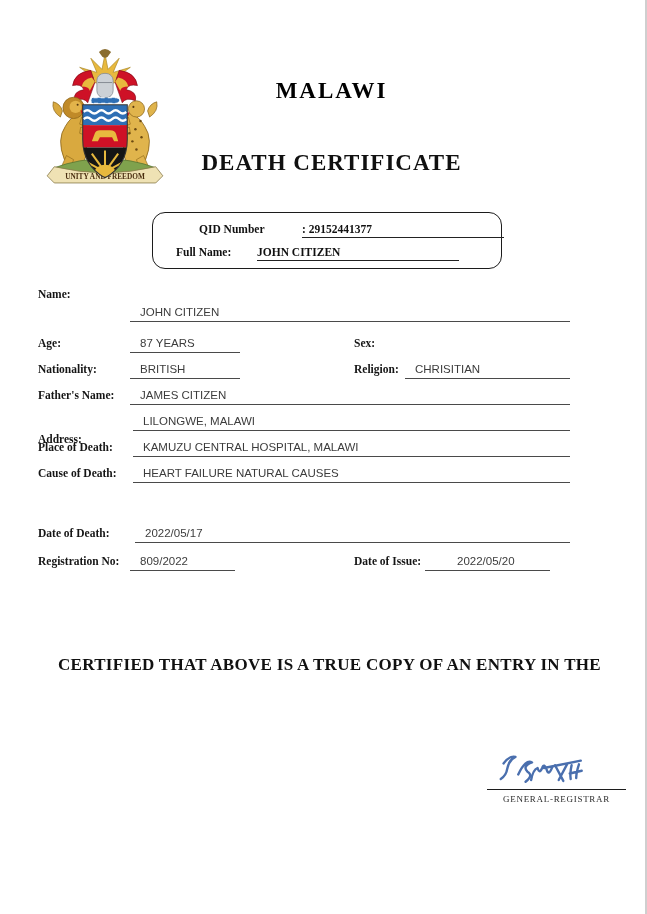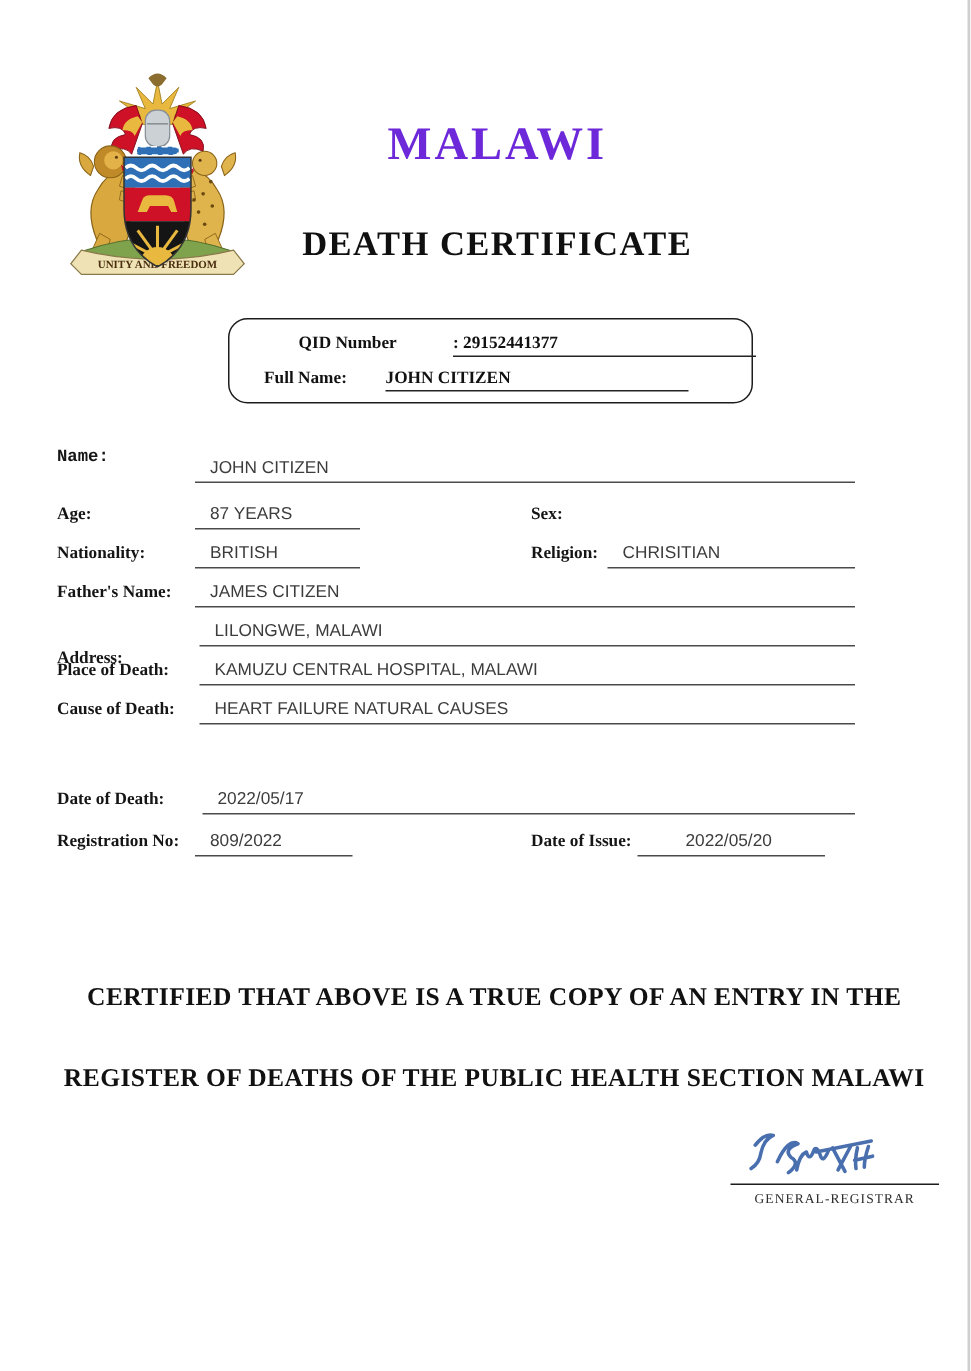--- a/index.html
+++ b/index.html
@@ -4,21 +4,21 @@
 <style>
   html,body{margin:0;padding:0;background:#fff;}
   .page{
     position:relative;width:647px;height:914px;background:#ffffff;
     font-family:"Liberation Serif", serif;overflow:hidden;
     border-right:2px solid #cfcfcf;box-sizing:border-box;
   }
   .abs{position:absolute;}
   .country-title{
     left:18px;right:0;top:78px;text-align:center;
-    font-size:31px;font-weight:bold;letter-spacing:2px;color:#6d28d9;
+    font-size:23px;font-weight:bold;letter-spacing:2px;color:#000000;
   }
   .doc-title{
     left:18px;right:0;top:150px;text-align:center;
     font-size:23px;font-weight:bold;letter-spacing:1px;color:#101010;
   }
   .id-box{
     left:152px;top:212px;width:350px;height:57px;
     border:1.6px solid #1c1c1c;border-radius:13px;box-sizing:border-box;
   }
   .id-label{font-size:11.5px;font-weight:bold;color:#111;}
@@ -129,21 +129,21 @@
   <div class="abs country-title">MALAWI</div>
   <div class="abs doc-title">DEATH CERTIFICATE</div>
 
   <div class="abs id-box">
     <span class="abs id-label" style="left:23px;top:10px;margin-left:23px;">QID Number</span>
     <span class="abs id-value" style="left:104px;top:10px;margin-left:45px;">: 29152441377</span>
     <span class="abs id-label" style="left:23px;top:33px;">Full Name:</span>
     <span class="abs id-value" style="left:104px;top:33px;">JOHN CITIZEN</span>
   </div>
 
-  <span class="abs lbl" style="left:38px;top:298px;font-family:Liberation Mono, monospace;">Name:</span>
+  <span class="abs lbl" style="left:38px;top:288px;">Name:</span>
   <span class="abs val" style="left:130px;top:306px;width:440px;">JOHN CITIZEN</span>
 
   <span class="abs lbl" style="left:38px;top:337px;">Age:</span>
   <span class="abs val" style="left:130px;top:337px;width:110px;">87 YEARS</span>
   <span class="abs lbl" style="left:354px;top:337px;">Sex:</span>
 
   <span class="abs lbl" style="left:38px;top:363px;">Nationality:</span>
   <span class="abs val" style="left:130px;top:363px;width:110px;">BRITISH</span>
   <span class="abs lbl" style="left:354px;top:363px;">Religion:</span>
   <span class="abs val" style="left:405px;top:363px;width:165px;">CHRISITIAN</span>
@@ -162,21 +162,20 @@
 
   <span class="abs lbl" style="left:38px;top:527px;">Date of Death:</span>
   <span class="abs val" style="left:135px;top:527px;width:435px;">2022/05/17</span>
 
   <span class="abs lbl" style="left:38px;top:555px;">Registration No:</span>
   <span class="abs val" style="left:130px;top:555px;width:105px;">809/2022</span>
   <span class="abs lbl" style="left:354px;top:555px;">Date of Issue:</span>
   <span class="abs val" style="left:425px;top:555px;width:125px;padding-left:32px;">2022/05/20</span>
 
   <div class="abs cert-line" style="top:655px;">CERTIFIED THAT ABOVE IS A TRUE COPY OF AN ENTRY IN THE</div>
-  <div class="abs cert-line" style="top:709px;">REGISTER OF DEATHS OF THE PUBLIC HEALTH SECTION MALAWI</div>
 
   <svg class="abs" style="left:498px;top:748px;" width="92" height="40" viewBox="0 0 100 42">
     <g fill="none" stroke="#4a6fae" stroke-width="2.6" stroke-linecap="round" stroke-linejoin="round">
       <path d="M6 16 q7 -9 13 -7 q-7 3 -9 13 q-1 7 -7 11"></path>
       <path d="M22 28 q8 -17 15 -13 q-11 4 -5 10 q7 4 -2 11"></path>
       <path d="M36 34 q2 -11 7 -13 q2 7 5 0 q2 -6 5 2 q2 7 6 -3"></path>
       <path d="M62 18 l9 17 M66 34 l9 -17"></path>
       <path d="M80 18 q-2 9 -1 15 M88 17 q-3 9 -3 15 M78 27 l13 -3"></path>
       <path d="M50 21 l40 -8"></path>
     </g>

